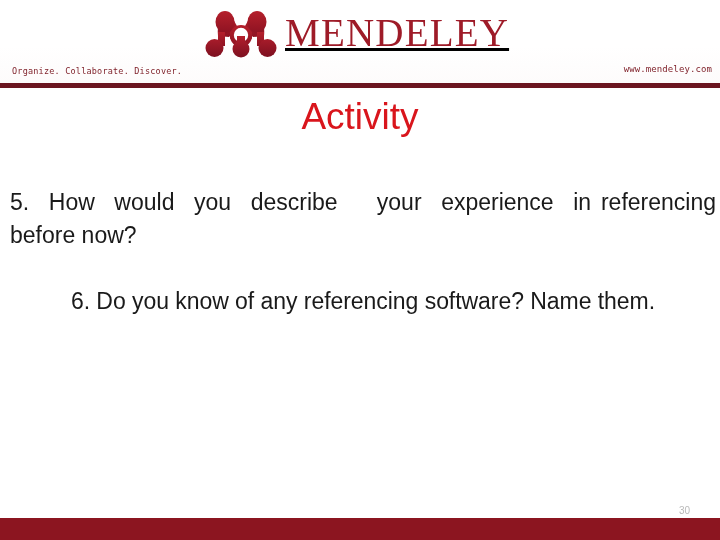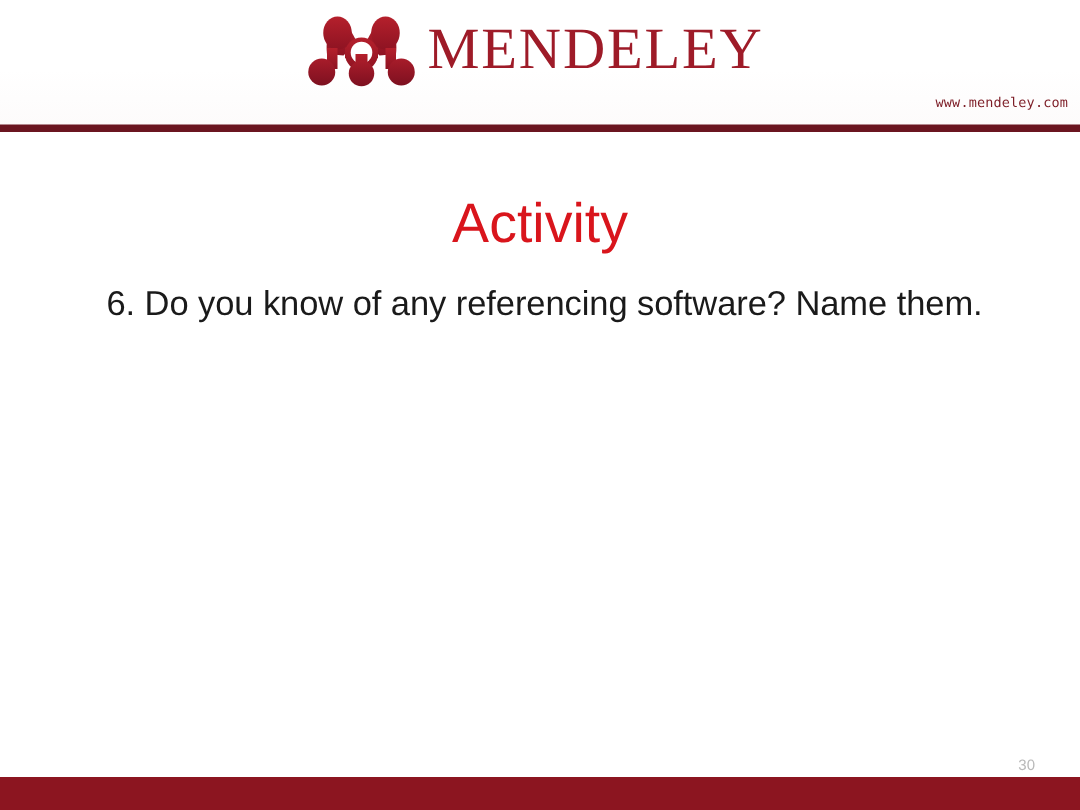--- a/index.html
+++ b/index.html
@@ -33,20 +33,21 @@
     background: linear-gradient(to bottom, #ffffff 0%, #ffffff 55%, #fdfbfb 100%);
   }
   .logo-block {
     position: absolute;
     left: 205px;
     top: 4px;
     width: 330px;
     height: 56px;
     display: flex;
     align-items: center;
+    text-decoration: underline;
   }
   .logo-mark {
     width: 72px;
     height: 52px;
     flex: 0 0 auto;
   }
   .logo-wordmark {
     margin-left: 8px;
     font-family: "Liberation Serif", serif;
     font-size: 39px;
@@ -93,21 +94,20 @@
     position: absolute;
     left: 0;
     top: 98px;
     width: 720px;
     text-align: center;
     font-family: "Liberation Sans", sans-serif;
     font-size: 37px;
     color: #d9151c;
     line-height: 1.05;
     letter-spacing: 0px;
-    margin-top: 32px;
   }
 
   
   .body-area {
     position: absolute;
     left: 10px;
     top: 186px;
     width: 706px;
   }
   .q-item {
@@ -179,27 +179,29 @@
         <rect x="52" y="26" width="7" height="14" fill="url(#lobeGrad)"></rect>
         <rect x="32" y="30" width="8" height="12" fill="url(#lobeGrad)"></rect>
 
         <circle cx="9.5" cy="42" r="9" fill="url(#nodeGrad)"></circle>
         <circle cx="36" cy="43" r="8.5" fill="url(#nodeGrad)"></circle>
         <circle cx="62.5" cy="42" r="9" fill="url(#nodeGrad)"></circle>
       </svg>
       <div class="logo-wordmark">MENDELEY</div>
     </div>
 
+    <div class="tagline">Organize. Collaborate. Discover.</div>
     <div class="site-url">www.mendeley.com</div>
   </div>
 
   <div class="rule-top"></div>
 
   <div class="slide-title">Activity</div>
 
   <div class="body-area">
+    <p class="q-item">5.  How  would  you  describe    your  experience  in referencing before now?</p>
     <p class="q-item q-last">6. Do you know of any referencing software? Name them.</p>
   </div>
 
   <div class="page-number">30</div>
   <div class="rule-bottom"></div>
 
 </div>
 
 </body></html>

